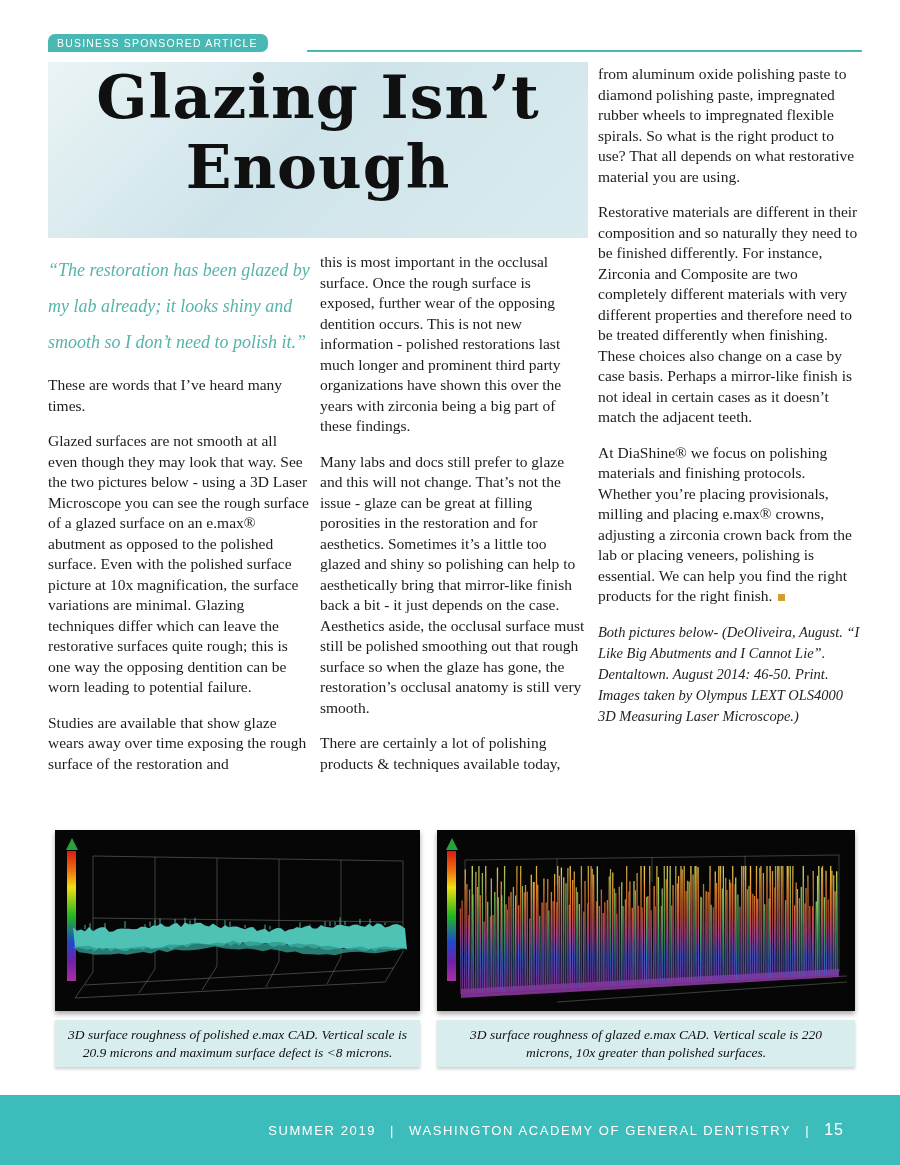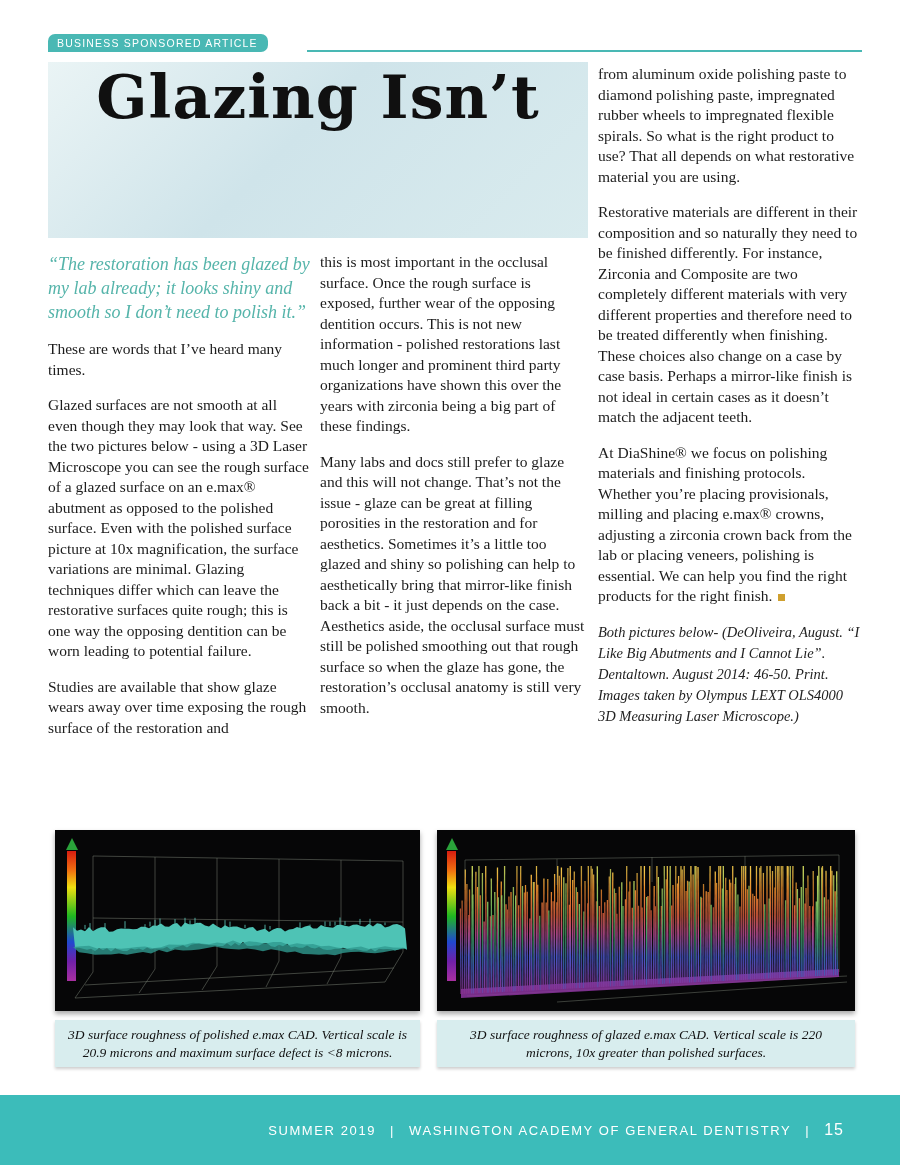--- a/index.html
+++ b/index.html
@@ -20,21 +20,21 @@
                  display:flex; flex-direction:column; justify-content:flex-start; align-items:center; }
   .title-line { font-family:"DejaVu Serif", serif; font-weight:bold; color:#101010;
                 font-size:60px; line-height:70px; letter-spacing:1px; }
 
   
   .col { position:absolute; font-size:15.5px; line-height:20.5px; color:#1c1c1c; overflow:hidden; }
   .col p { margin-bottom:15px; }
   .col-left  { top:252px; left:48px;  width:262px; height:570px; }
   .col-mid   { top:252px; left:320px; width:266px; height:570px; }
   .col-right { top:64px;  left:598px; width:262px; height:758px; }
-  .pull-quote { font-style:italic; color:#55b4aa; font-size:18px; line-height:24px; margin-bottom:20px; }
+  .pull-quote { font-style:italic; color:#55b4aa; font-size:18px; line-height:36px; margin-bottom:20px; }
   .citation { font-style:italic; font-size:14.5px; line-height:21px; margin-top:12px; color:#222; }
   .end-marker { display:inline-block; width:7px; height:7px; background:#cfa02f; margin-left:6px; }
 
   
   .figures { position:absolute; top:830px; left:55px; display:flex; gap:17px; }
   .figure { display:flex; flex-direction:column; }
   .fig-img { background:#050505; box-shadow:0 3px 5px rgba(0,0,0,.35); }
   .fig1 .fig-img { width:365px; height:181px; }
   .fig2 .fig-img { width:418px; height:181px; }
   .fig-caption { margin-top:9px; background:#d8edee; box-shadow:0 2px 3px rgba(0,0,0,.2);
@@ -56,32 +56,34 @@
 
 <div class="page">
 
   <div class="badge-row">
     <div class="badge">BUSINESS SPONSORED ARTICLE</div>
     <div class="badge-rule"></div>
   </div>
 
   <div class="title-block">
     <div class="title-line">Glazing Isn’t</div>
+    <div class="title-line">Enough</div>
   </div>
 
   <div class="col col-left">
     <p class="pull-quote">“The restoration has been glazed by my lab already; it looks shiny and smooth so I don’t need to polish it.”</p>
     <p>These are words that I’ve heard many times.</p>
     <p>Glazed surfaces are not smooth at all even though they may look that way. See the two pictures below - using a 3D Laser Microscope you can see the rough surface of a glazed surface on an e.max® abutment as opposed to the polished surface.  Even with the polished surface picture at 10x magnification, the surface variations are minimal. Glazing techniques differ which can leave the restorative surfaces quite rough; this is one way the opposing dentition can be worn leading to potential failure.</p>
     <p>Studies are available that show glaze wears away over time exposing the rough surface of the restoration and</p>
   </div>
 
   <div class="col col-mid">
     <p>this is most important in the occlusal surface.  Once the rough surface is exposed, further wear of the opposing dentition occurs.  This is not new information - polished restorations last much longer and prominent third party organizations have shown this over the years with zirconia being a big part of these findings.</p>
     <p>Many labs and docs still prefer to glaze and this will not change.  That’s not the issue - glaze can be great at filling porosities in the restoration and for aesthetics.  Sometimes it’s a little too glazed and shiny so polishing can help to aesthetically bring that mirror-like finish back a bit - it just depends on the case.  Aesthetics aside, the occlusal surface must still be polished smoothing out that rough surface so when the glaze has gone, the restoration’s occlusal anatomy is still very smooth.</p>
+    <p>There are certainly a lot of polishing products &amp; techniques available today,</p>
   </div>
 
   <div class="col col-right">
     <p>from aluminum oxide polishing paste to diamond polishing paste, impregnated rubber wheels to impregnated flexible spirals.  So what is the right product to use?  That all depends on what restorative material you are using.</p>
     <p>Restorative materials are different in their composition and so naturally they need to be finished differently.  For instance, Zirconia and Composite are two completely different materials with very different properties and therefore need to be treated differently when finishing.  These choices also change on a case by case basis.  Perhaps a mirror-like finish is not ideal in certain cases as it doesn’t match the adjacent teeth.</p>
     <p><span>At DiaShine® we focus on polishing materials and finishing protocols. Whether you’re placing provisionals, milling and placing e.max® crowns, adjusting a zirconia crown back from the lab or placing veneers, polishing is essential.  We can help you find the right products for the right finish.</span><span class="end-marker"></span></p>
     <p class="citation">Both pictures below- (DeOliveira, August. “I Like Big Abutments and I Cannot Lie”. Dentaltown. August 2014: 46-50. Print. Images taken by Olympus LEXT OLS4000 3D Measuring Laser Microscope.)</p>
   </div>
 
   <div class="figures">

